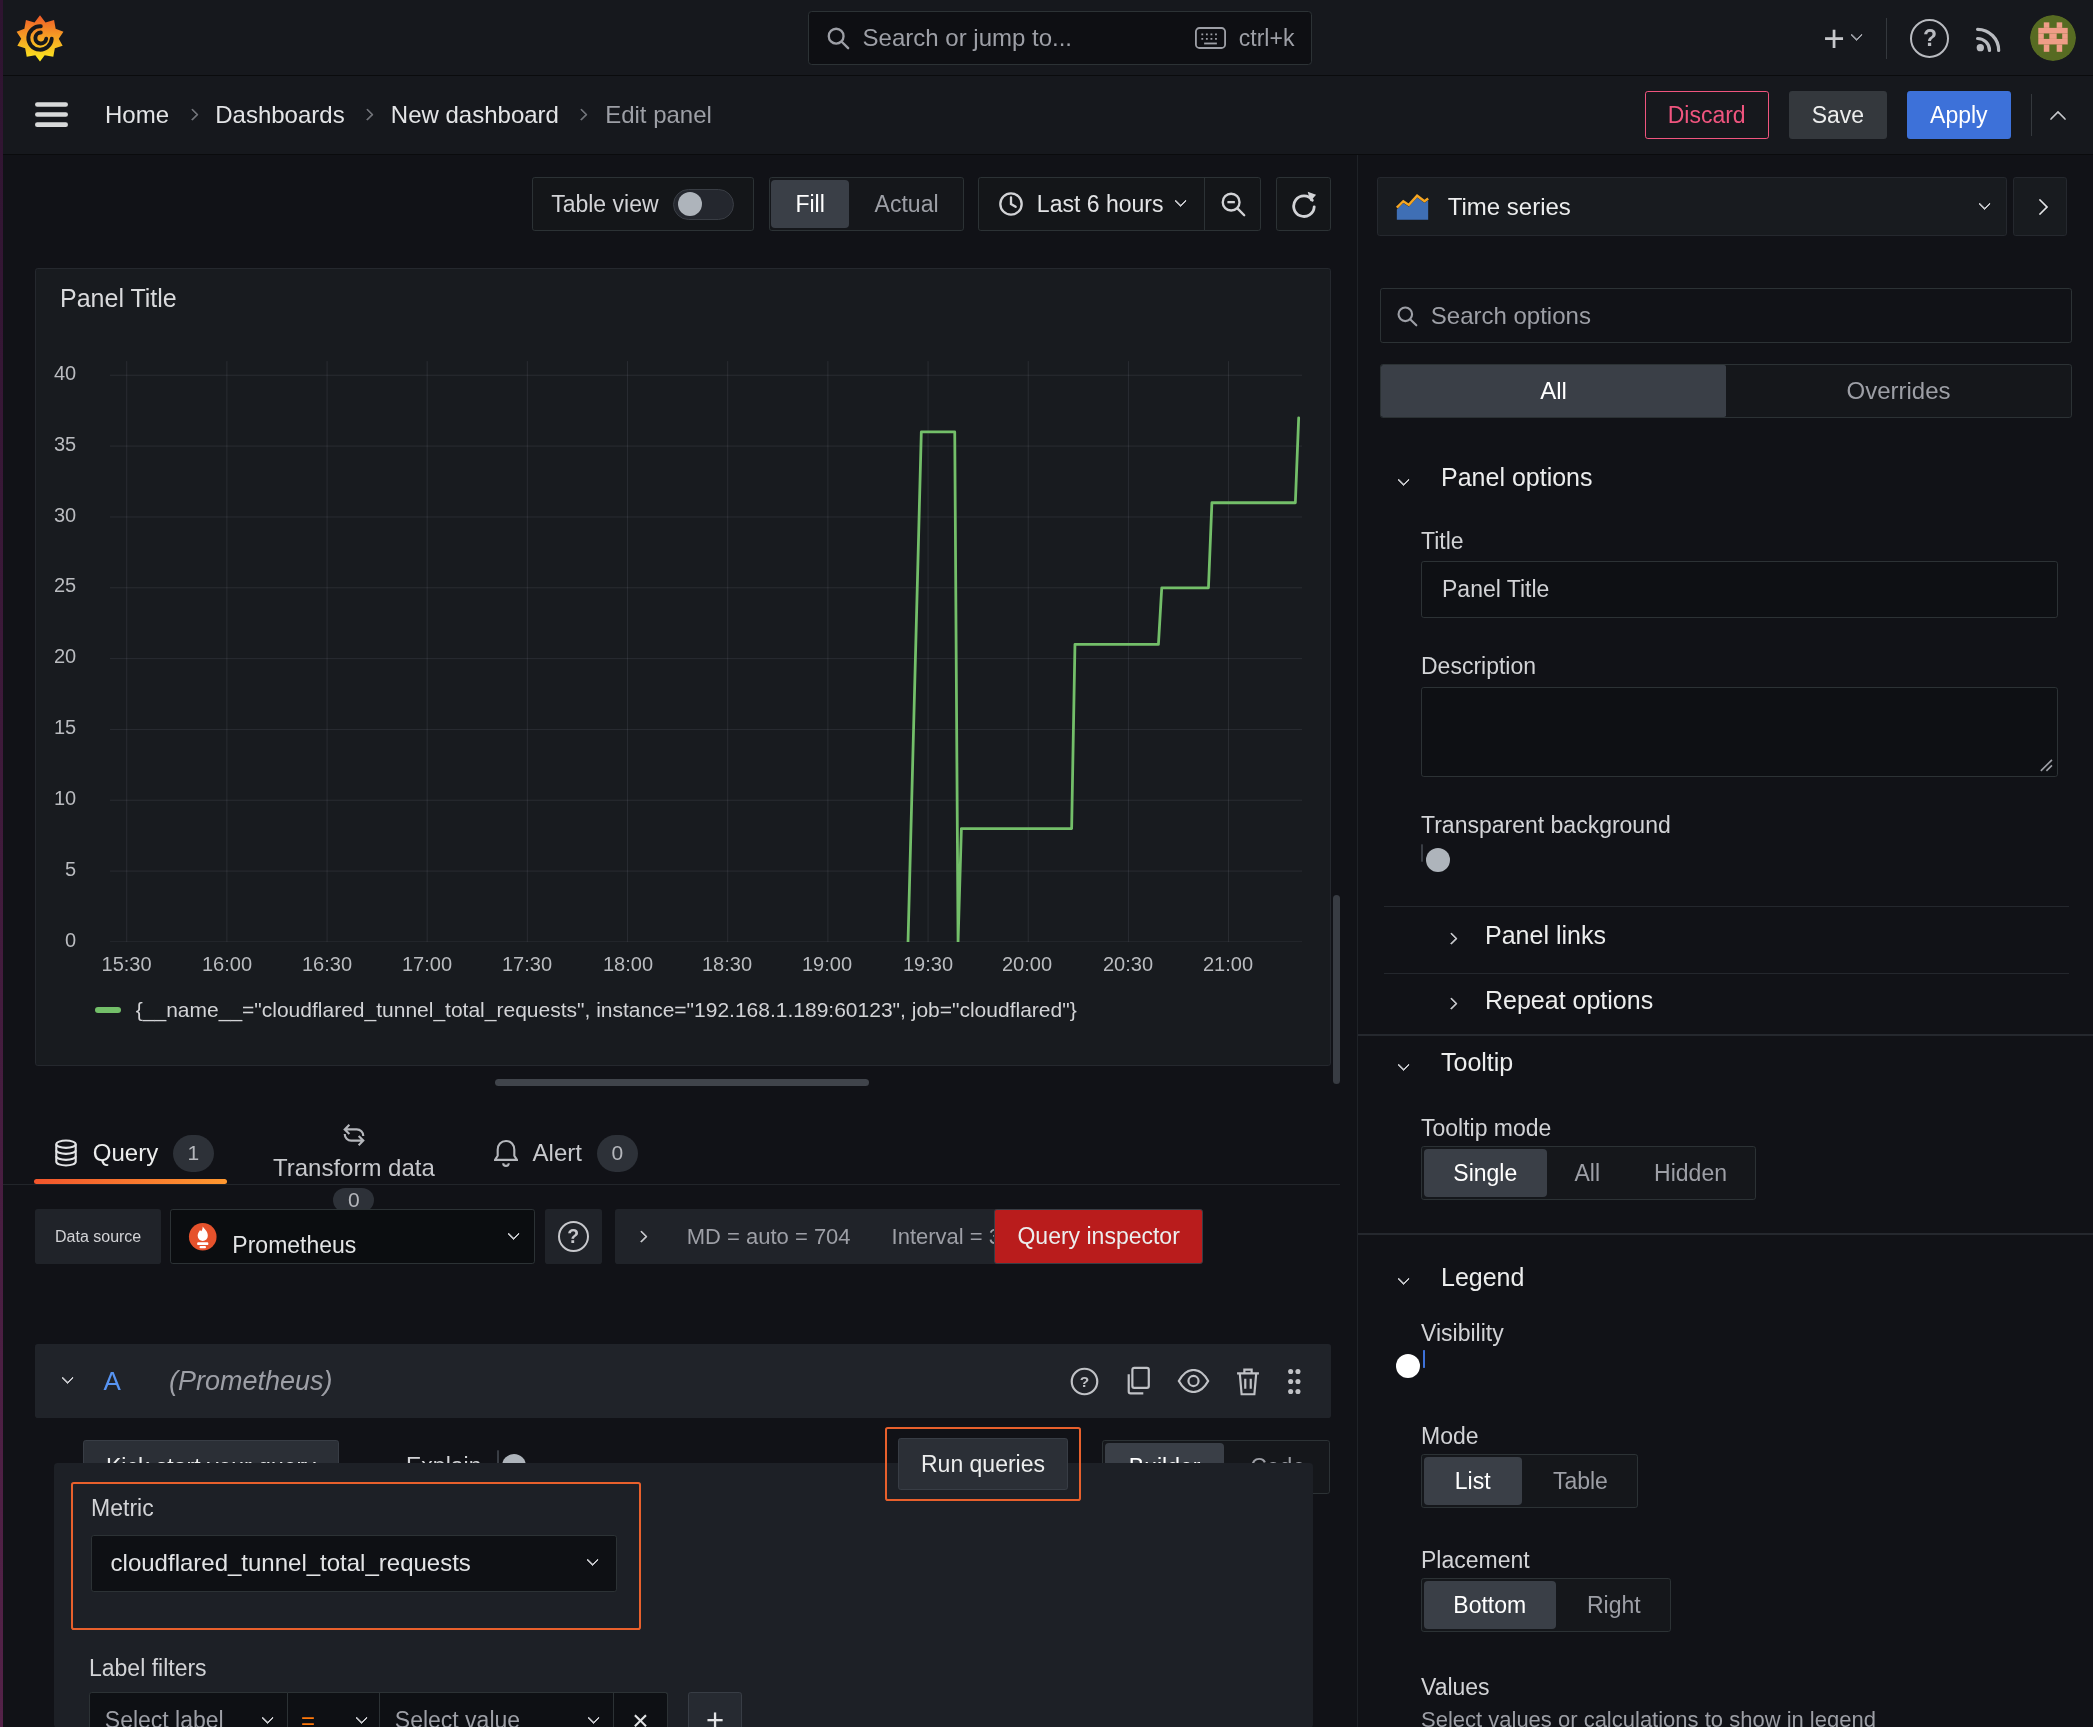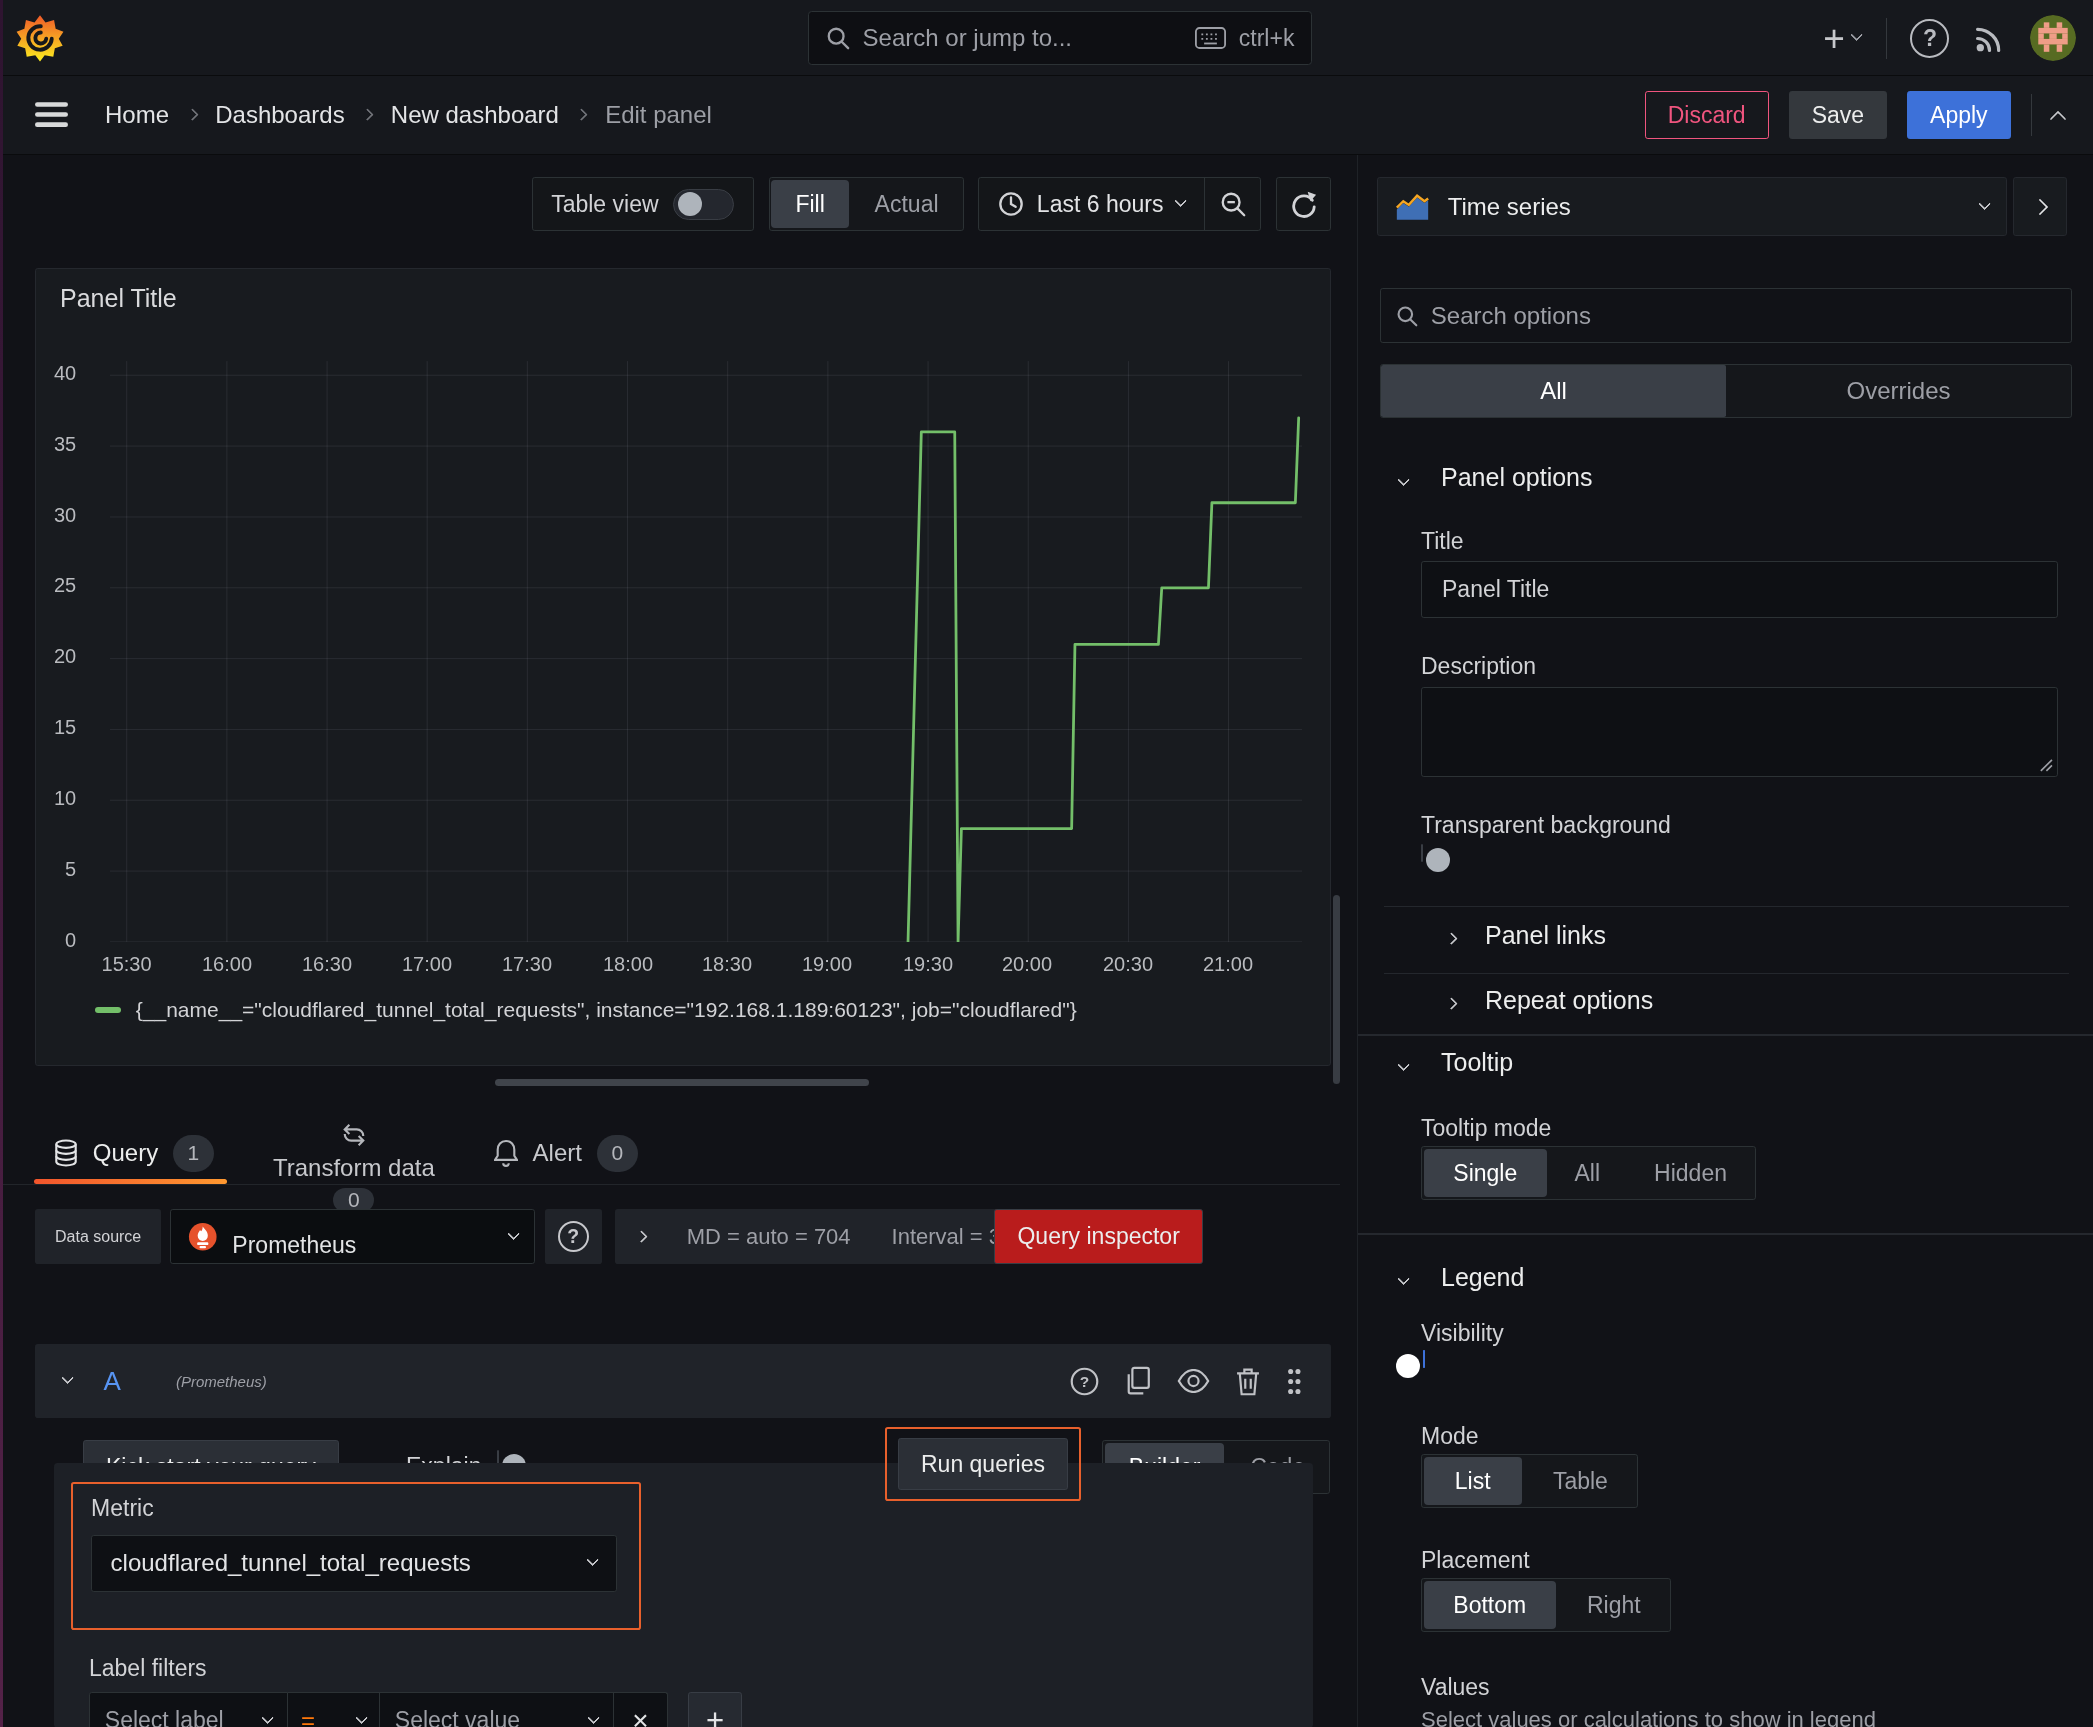--- a/index.html
+++ b/index.html
@@ -318,21 +318,21 @@
           <span style="font-size:22px;color:var(--tx2);">MD = auto = 704</span>
           <span style="font-size:22px;color:var(--tx2);">Interval = 30s</span>
         </div>
         <button class="btn" style="height:55px;margin-left:-61px;background:#b91c1c;">Query inspector</button>
       </div>
 
       
       <div class="abs flex" style="left:35px;top:1189px;width:1296px;height:74px;background:var(--c2);border-radius:2.8px;padding:0 28px;gap:24px;">
         <span class="chv down sm" style="color:#c7c8cc;"></span>
         <span style="font-size:26px;color:var(--lblue);margin-left:7.4px;">A</span>
-        <span style="font-size:15px;font-style:italic;color:var(--tx2);margin-left:31px;">(Prometheus)</span>
+        <span style="font-size:27px;font-style:italic;color:var(--tx2);margin-left:24px;">(Prometheus)</span>
         <span class="spacer"></span>
         <span class="icbtn">
           <svg width="31" height="31" viewBox="0 0 34 34">
               <circle cx="17" cy="17" r="14" fill="none" stroke="#c0c2c6" stroke-width="2.4"></circle>
               <text x="17" y="23" text-anchor="middle" font-size="17" fill="#c0c2c6" font-family="Liberation Sans, sans-serif" font-weight="bold">?</text>
             </svg>
         </span>
         <span class="icbtn">
           <svg width="29.5" height="31" viewBox="0 0 32 34">
               <rect x="9" y="2" width="18" height="22" rx="2" fill="none" stroke="#c0c2c6" stroke-width="2.4"></rect>

